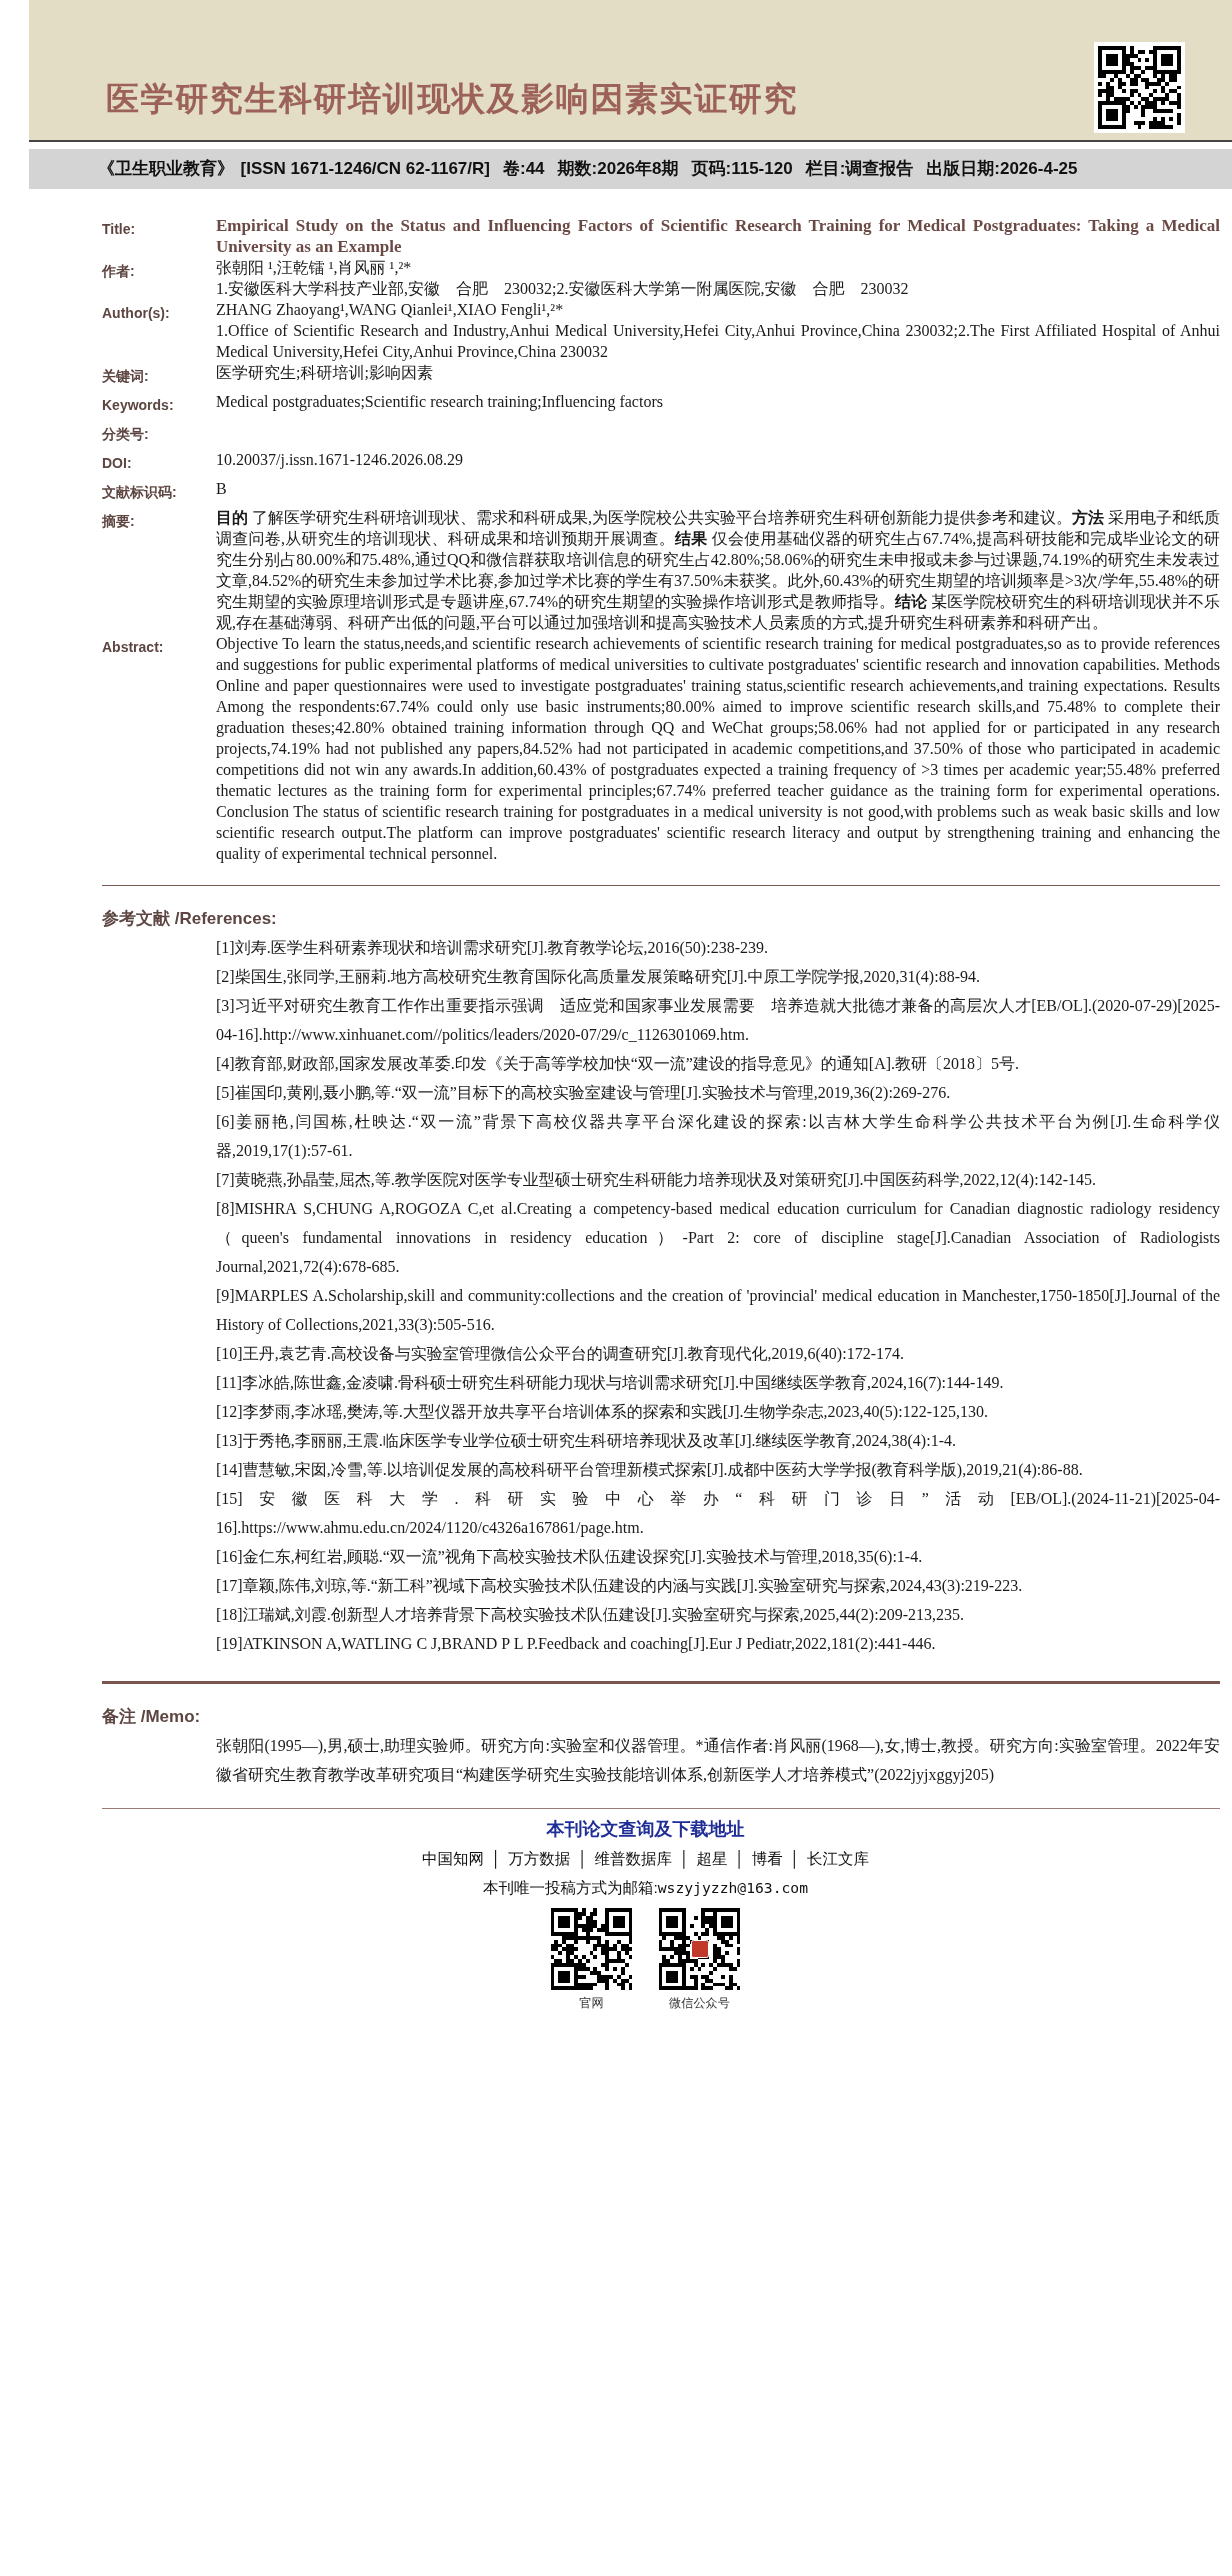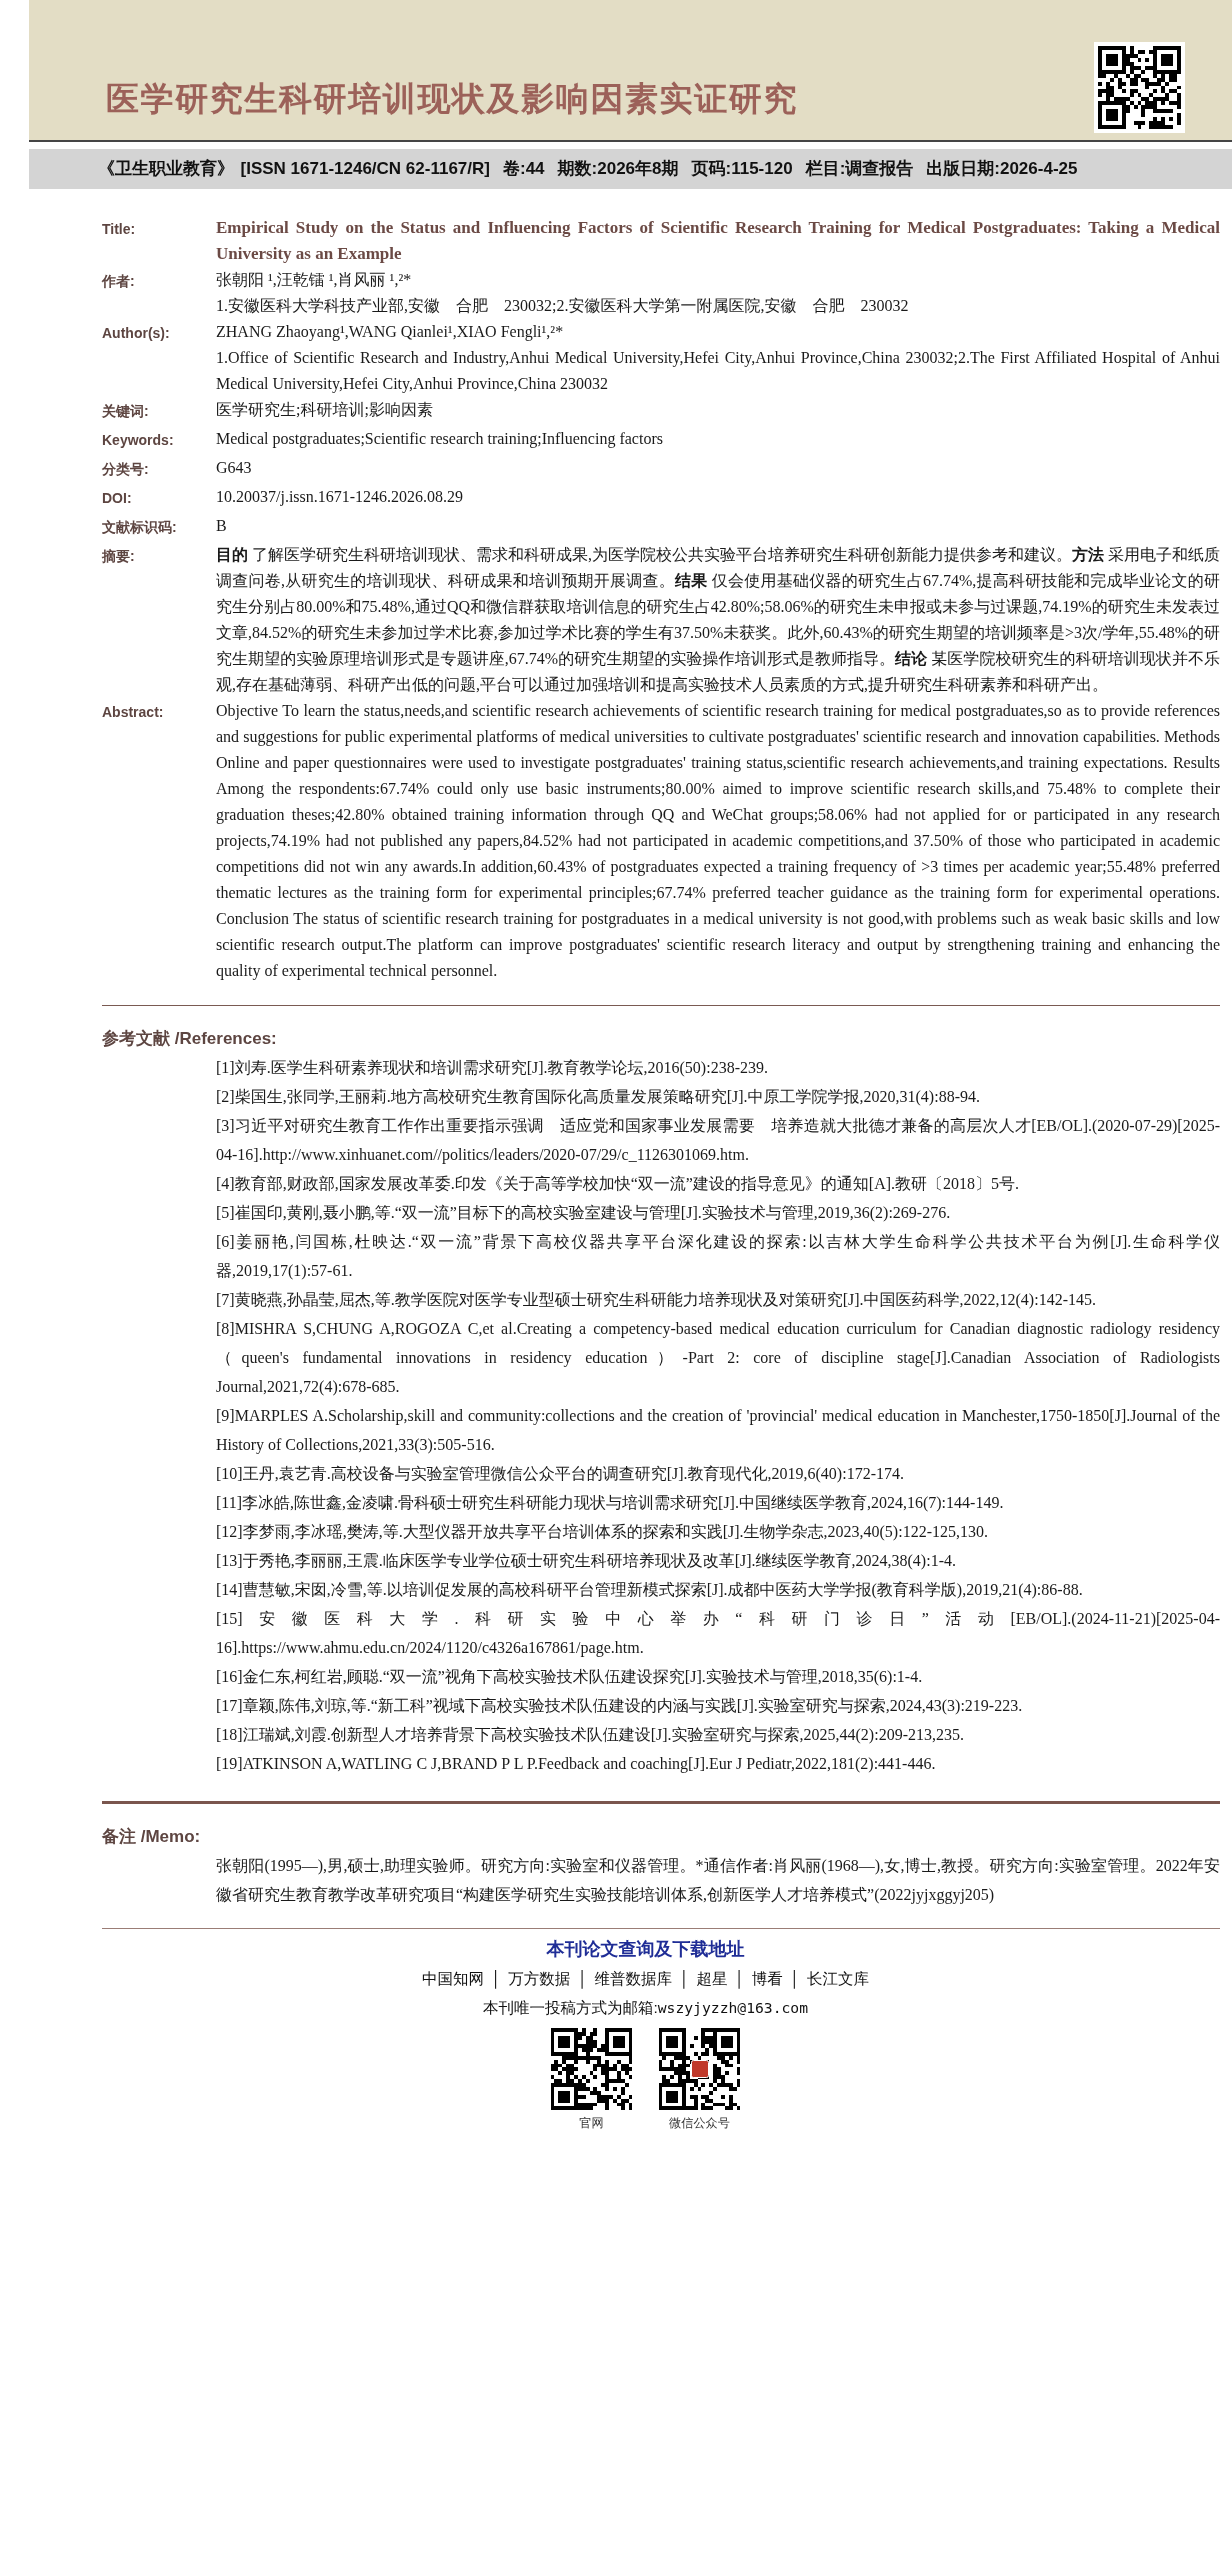--- a/index.html
+++ b/index.html
@@ -32,21 +32,21 @@
   .jb-part.tight { margin-right:6.5px; }
 
   
   .content { padding:26px 42px 0 73px; }
   .field { display:flex; }
   .flabel {
     flex:0 0 114px; font-family:"Liberation Sans", sans-serif; font-weight:bold;
     font-size:14px; color:#5d4541; line-height:29px;
   }
   .fvalue {
-    flex:1; font-size:16px; line-height:26px; text-align:justify;
+    flex:1; font-size:16px; line-height:21px; text-align:justify;
   }
   .title-value { font-weight:bold; color:#6b4a45; font-size:17px; }
   .seg-b { font-family:"Liberation Sans", sans-serif; font-weight:bold; }
 
   .rule-mid   { border:none; border-top:1.6px solid #7a5a52; margin:21px 0 0 0; }
   .rule-thick { border:none; border-top:3.3px solid #7a564e; margin:23px 0 0 0; }
   .rule-thin  { border:none; border-top:1.6px solid #9b7d76; margin:19.6px 0 0 0; }
 
   .section-heading {
     font-family:"Liberation Sans", sans-serif; font-weight:bold;
@@ -579,21 +579,20 @@
       <div class="fvalue">医学研究生;科研培训;影响因素</div>
     </div>
 
     <div class="field">
       <div class="flabel">Keywords:</div>
       <div class="fvalue">Medical postgraduates;Scientific research training;Influencing factors</div>
     </div>
 
     <div class="field">
       <div class="flabel">分类号:</div>
-      <div class="fvalue">G643</div>
     </div>
 
     <div class="field">
       <div class="flabel">DOI:</div>
       <div class="fvalue">10.20037/j.issn.1671-1246.2026.08.29</div>
     </div>
 
     <div class="field">
       <div class="flabel">文献标识码:</div>
       <div class="fvalue">B</div>

